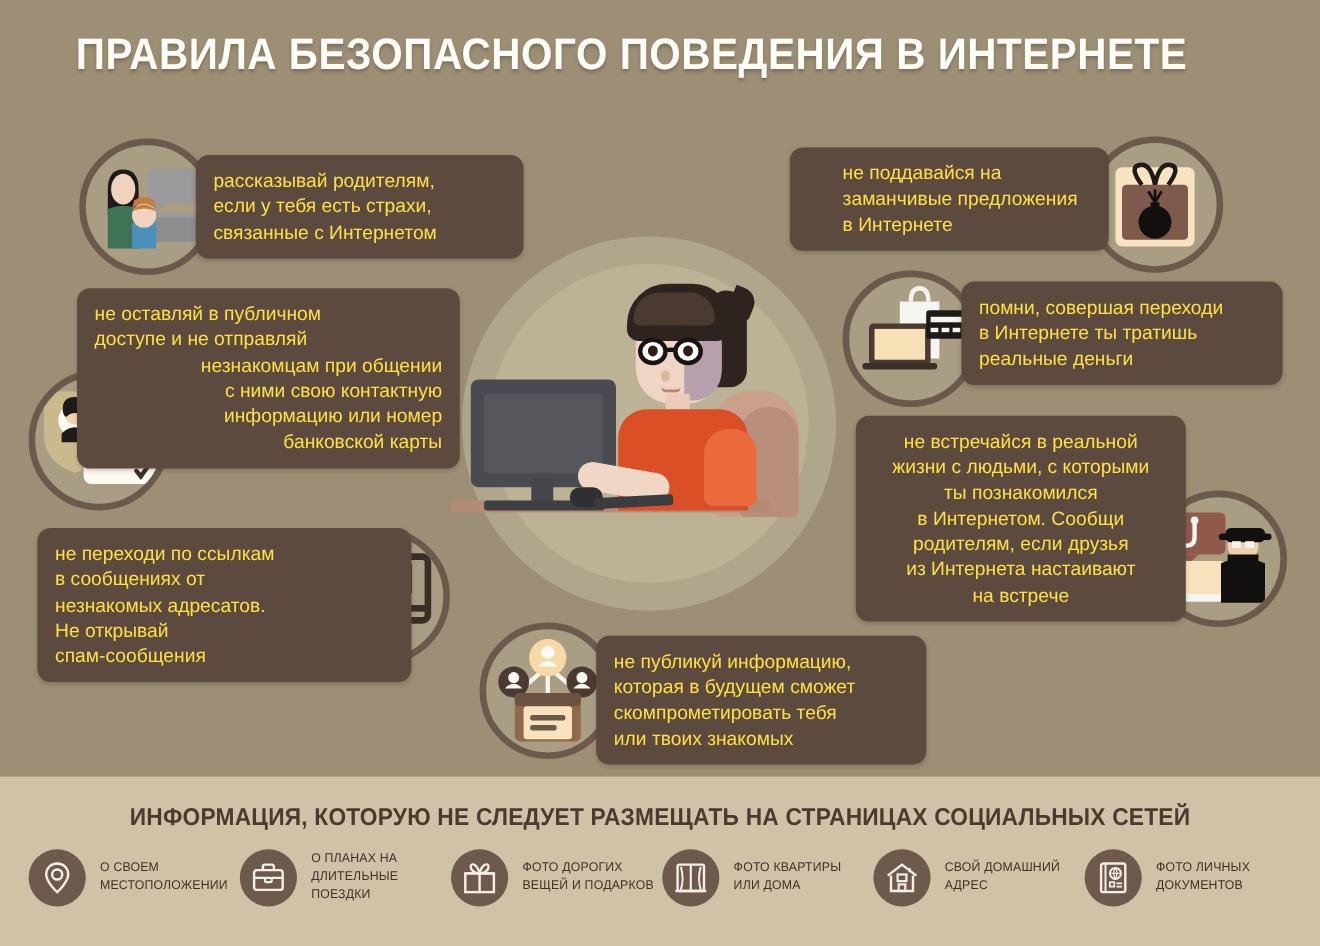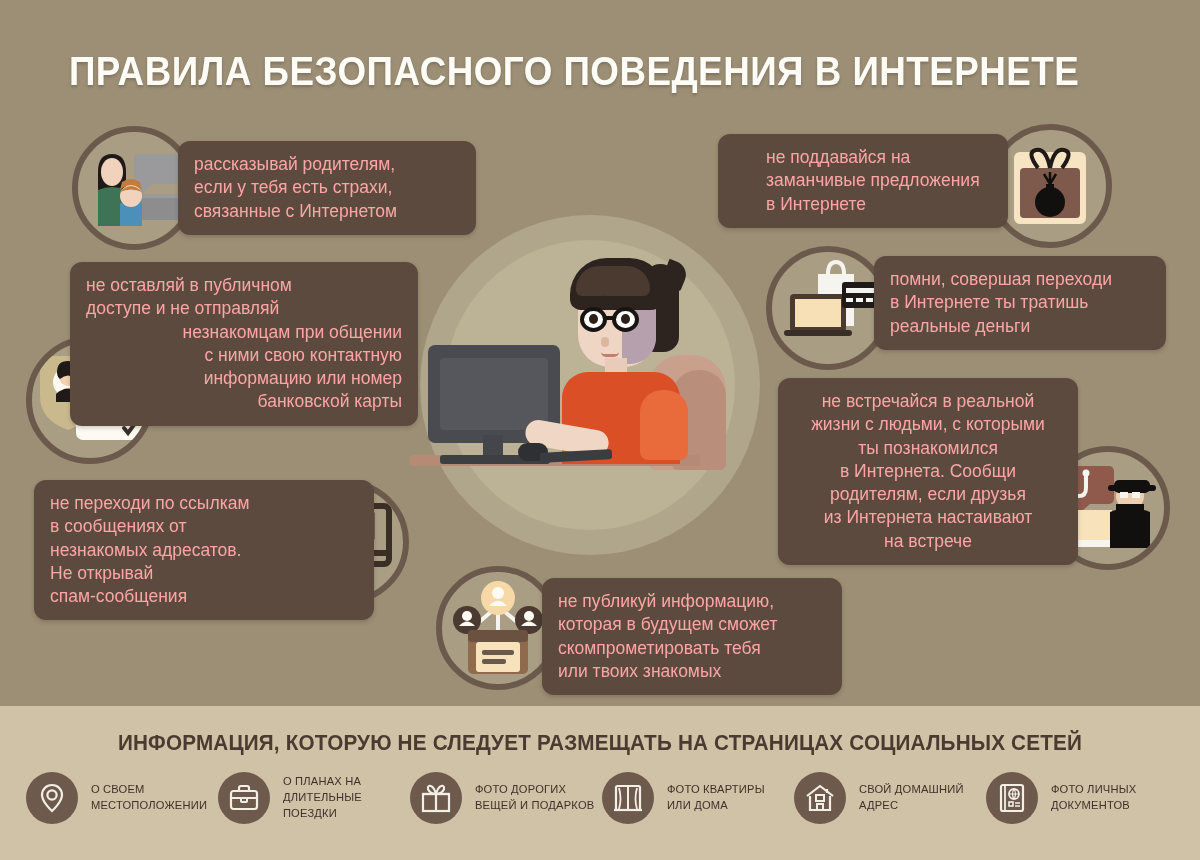--- a/index.html
+++ b/index.html
@@ -10,21 +10,21 @@
   }
   #poster {
     position: relative;
     width: 1200px; height: 860px;
     background: #9c8f75;
     overflow: hidden;
   }
 
   
   .title-bar {
-    position: absolute; top: 49px; left: 0; width: 1136px;
+    position: absolute; top: 28px; left: 0; width: 1136px;
     text-align: center;
     padding-left: 12px;
   }
   .title-bar .title-text {
     display: inline-block;
     color: #fdfcf7;
     font-size: 40px;
     font-weight: bold;
     letter-spacing: 0.5px;
     transform: scaleX(0.92);
@@ -169,21 +169,21 @@
     position: absolute; left: 518px; top: 443px;
     width: 30px; height: 18px;
     background: #2f3034; border-radius: 9px;
   }
 
   
   .bubble {
     position: absolute;
     background: #5d4a3f;
     border-radius: 12px;
-    color: #fca5a5;
+    color: #fde047;
     font-size: 17.5px;
     line-height: 1.33;
     padding: 12px 16px;
     box-shadow: 0 2px 4px rgba(50,38,30,0.22);
   }
   .bubble.right-text { text-align: right; }
   .icon-circle {
     position: absolute;
     border-radius: 50%;
     background: #a99d83;
@@ -394,21 +394,21 @@
         <rect x="80" y="40" width="8" height="6" fill="#f6f4ef"></rect>
         <path d="M64 52 h28 v10 h-28 z" fill="#12100e"></path>
         <path d="M58 60 q20 -8 40 0 v36 h-40 z" fill="#12100e"></path>
       </svg>
     </div>
   </div>
   <div class="bubble" style="left:778px; top:378px; width:300px;text-align:center;">
     <div>не встречайся в реальной</div>
     <div>жизни с людьми, с которыми</div>
     <div>ты познакомился</div>
-    <div>в Интернета. Сообщи</div>
+    <div>в Интернетом. Сообщи</div>
     <div>родителям, если друзья</div>
     <div>из Интернета настаивают</div>
     <div>на встрече</div>
   </div>
 
   <div class="icon-circle" style="left:436px; top:566px; width:124px; height:124px;">
     <div class="stage">
       <svg width="112" height="112" viewBox="0 0 112 112">
         <path d="M56 34 L30 56 M56 34 L82 56 M56 34 L56 58" stroke="#f6f4ef" stroke-width="4"></path>
         <circle cx="56" cy="26" r="17" fill="#f7d9a8"></circle>

